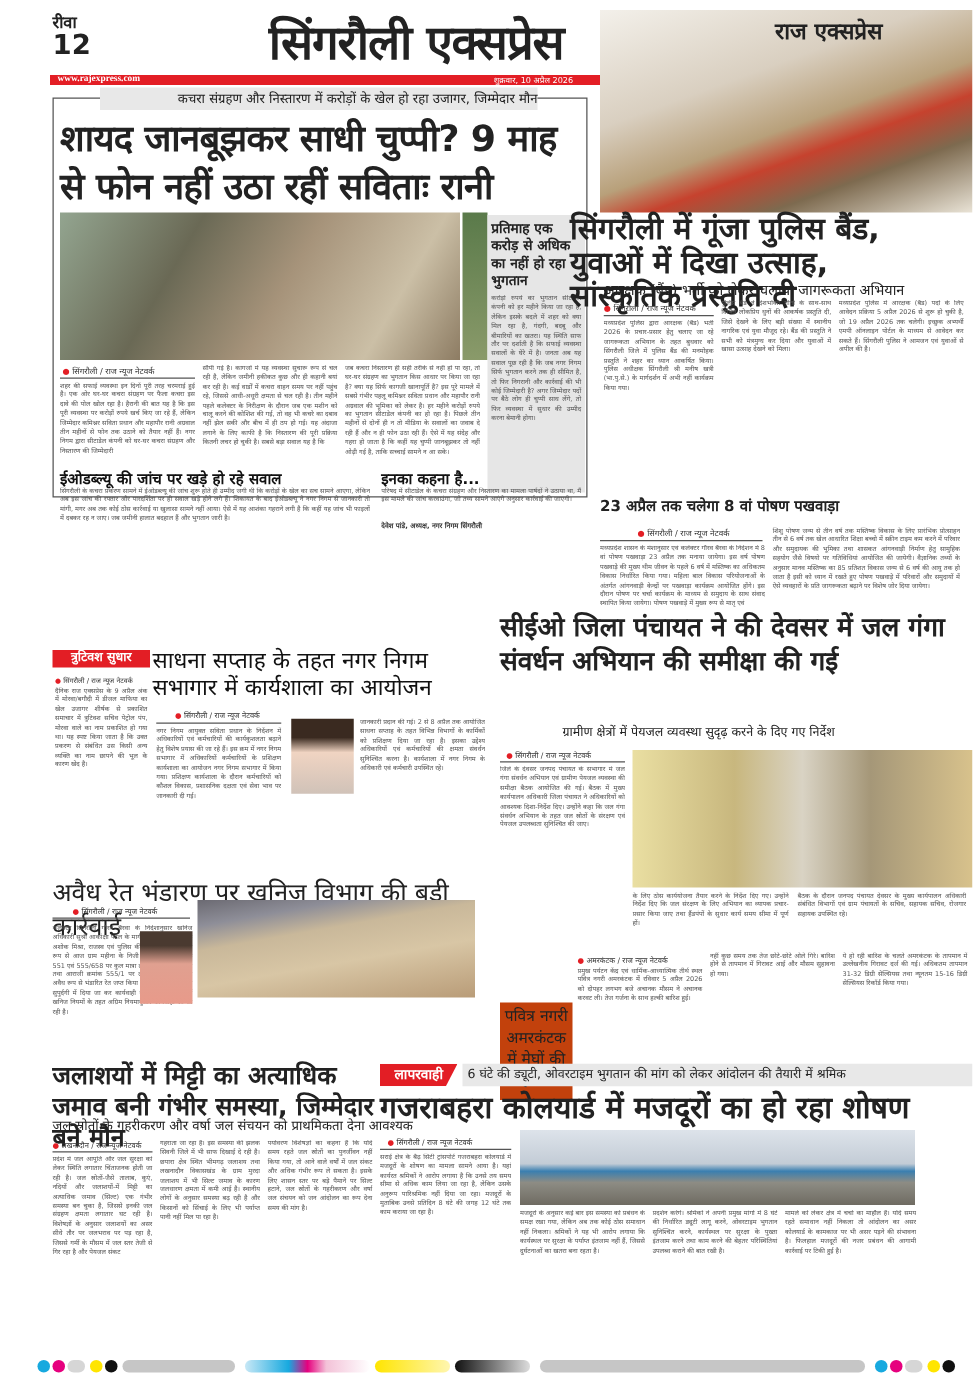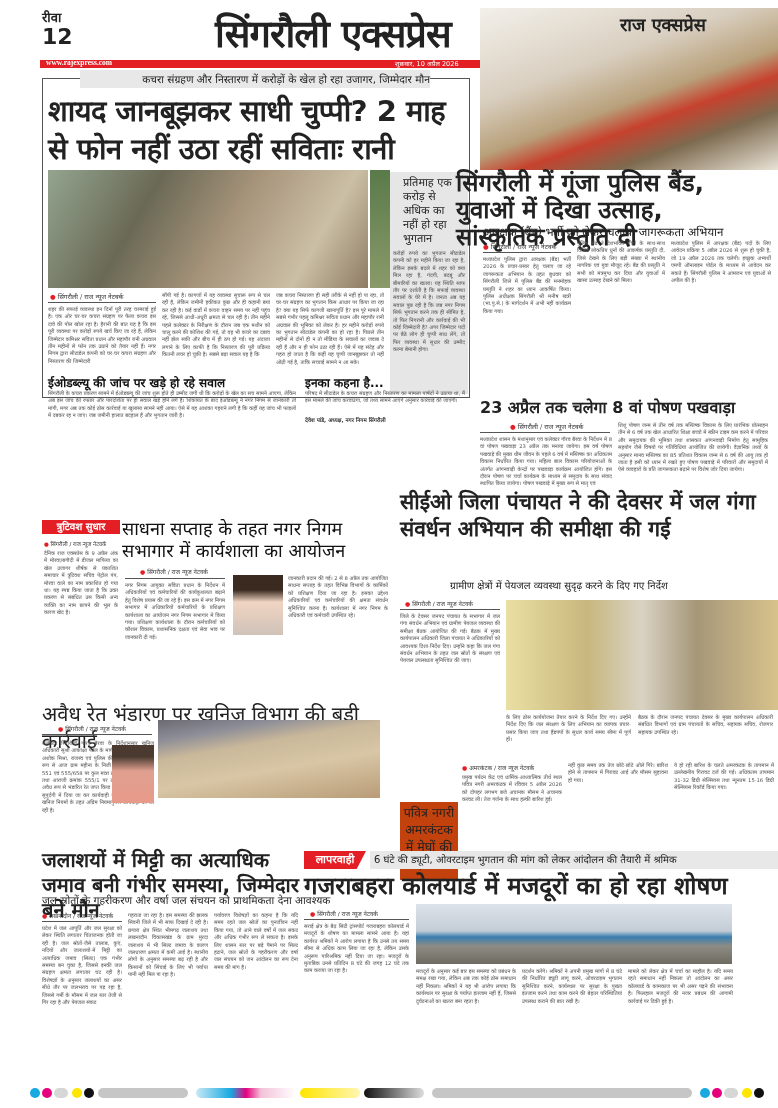--- a/index.html
+++ b/index.html
@@ -10,30 +10,30 @@
 .paper-title{left:215px;top:6px;font-size:38px;font-weight:900;letter-spacing:-1px;font-family:"DejaVu Serif",serif}
 .redbar{left:40px;top:60px;width:440px;height:8px;background:#e31e25}
 .url{left:44px;top:52px;font-size:9px;color:#333;font-family:"Liberation Serif",serif;font-weight:bold}
 .date{left:390px;top:52px;font-size:8px;color:#333}
 .kicker-main{left:80px;top:70px;width:350px;height:18px;background:#e8e8e8;font-size:10.5px;text-align:right;line-height:18px;color:#222}
 .frame-main{left:42px;top:78px;width:428px;height:320px;border:1px solid #555}
 .h-main{left:48px;top:92px;width:420px;font-size:29px;font-weight:900;line-height:38px;letter-spacing:-.5px}
 .img-garbage{left:48px;top:170px;width:320px;height:118px;background:linear-gradient(120deg,#93a590,#6a6955 30%,#a6937a 55%,#cbbfa6 80%,#8d7c63)}
 .img-garbage2{left:370px;top:170px;width:20px;height:118px;background:linear-gradient(#5a7a4a,#8a9a6a)}
 .sidebox{left:390px;top:172px;width:78px;height:222px;background:#e6e6e6}
-.sidebox h4{font-size:11px;font-weight:400;line-height:14px;padding:4px 13px}
+.sidebox h4{font-size:11px;font-weight:700;line-height:14px;padding:4px 3px}
 .text{font-size:5.2px;line-height:7.4px;color:#555;text-align:justify;overflow:hidden}
 .byline{font-size:6.5px;color:#333}
 .byline::before{content:"● ";color:#e31e25}
 .h-sub{font-weight:900;color:#111}
 .right-img{left:480px;top:8px;width:298px;height:162px;background:linear-gradient(160deg,#f3f0ea 0%,#d9cfc0 35%,#b8a07a 55%,#c6422e 65%,#7d6a4f 78%,#e9e3d6 100%)}
 .rajexp{left:620px;top:12px;font-size:18px;font-weight:900;color:#222;font-family:"DejaVu Serif",serif}
 .h-band{left:456px;top:170px;width:295px;font-size:24px;font-weight:700;line-height:27px}
 .sub-band{left:483px;top:224px;font-size:11.5px;color:#222}
-.h-pos{left:480px;top:396px;font-size:16px;font-weight:900}
+.h-pos{left:480px;top:396px;font-size:12px;font-weight:900}
 .divider{height:1px;background:#555}
 .tag-red{background:#e31e25;color:#fff;font-weight:bold;text-align:center}
 .h-sadh{left:122px;top:518px;width:250px;font-size:18px;line-height:22px;color:#111}
 .h-ceo{left:400px;top:489px;width:378px;font-size:21px;font-weight:700;line-height:27px}
 .sub-ceo{left:450px;top:578px;font-size:10px;color:#222}
 .img-ceo{left:506px;top:600px;width:272px;height:110px;background:linear-gradient(90deg,#eadfa2,#c8b77e 30%,#d9d3c4 50%,#a59778 70%,#d8c28c)}
 .h-rait{left:42px;top:700px;width:340px;font-size:20px;font-weight:400}
 .img-sand{left:158px;top:720px;width:222px;height:78px;background:linear-gradient(170deg,#6b6a72 0%,#8e8e98 18%,#c9b89a 35%,#d8c6a5 60%,#b99c78 100%)}
 .img-officer{left:112px;top:745px;width:42px;height:58px;background:linear-gradient(#4a3a30 20%,#e0a090 45%,#e89a8a 100%)}
 .amar-box{left:400px;top:802px;width:58px;height:78px;background:#c2410c;font-size:12.5px;line-height:17px;text-align:center;padding-top:2px;color:#222}
@@ -51,21 +51,21 @@
 
 <div class="abs masthead-city">रीवा</div>
 <div class="abs page-no">12</div>
 <div class="abs paper-title">सिंगरौली एक्सप्रेस</div>
 <div class="abs redbar"></div>
 <div class="abs url" style="top:58px;color:#fff;left:46px;font-size:7.5px">www.rajexpress.com</div>
 <div class="abs date" style="top:59px;left:395px;color:#fff;font-size:6.5px">शुक्रवार, 10 अप्रैल 2026</div>
 
 <div class="abs frame-main"></div>
 <div class="abs kicker-main">कचरा संग्रहण और निस्तारण में करोड़ों के खेल हो रहा उजागर, जिम्मेदार मौन</div>
-<div class="abs h-main">शायद जानबूझकर साधी चुप्पी? 2 माह से फोन नहीं उठा रहीं सविताः रानी</div>
+<div class="abs h-main">शायद जानबूझकर साधी चुप्पी? 9 माह से फोन नहीं उठा रहीं सविताः रानी</div>
 <div class="abs img-garbage"></div>
 <div class="abs img-garbage2"></div>
 <div class="abs sidebox">
   <h4>प्रतिमाह एक करोड़ से अधिक का नहीं हो रहा भुगतान</h4>
   <div class="text" style="padding:0 3px;height:160px">करोड़ों रुपये का भुगतान सीटाडेल कंपनी को हर महीने किया जा रहा है, लेकिन इसके बदले में शहर को क्या मिल रहा है, गंदगी, बदबू और बीमारियों का खतरा। यह स्थिति साफ तौर पर दर्शाती है कि सफाई व्यवस्था सवालों के घेरे में है। जनता अब यह सवाल पूछ रही है कि जब नगर निगम सिर्फ भुगतान करने तक ही सीमित है, तो फिर निगरानी और कार्रवाई की भी कोई जिम्मेदारी है? अगर जिम्मेदार पदों पर बैठे लोग ही चुप्पी साध लेंगे, तो फिर व्यवस्था में सुधार की उम्मीद करना बेमानी होगा।</div>
 </div>
 <div class="abs byline" style="left:50px;top:292px">सिंगरौली / राज न्यूज नेटवर्क</div>
 <div class="abs divider" style="left:48px;top:302px;width:108px"></div>
 <div class="abs text" style="left:48px;top:306px;width:108px;height:62px">शहर की सफाई व्यवस्था इन दिनों पूरी तरह चरमराई हुई है। एक ओर घर-घर कचरा संग्रहण पर फैला कचरा इस दावे की पोल खोल रहा है। हैरानी की बात यह है कि इस पूरी व्यवस्था पर करोड़ों रुपये खर्च किए जा रहे हैं, लेकिन जिम्मेदार कमिश्नर सविता प्रधान और महापौर रानी अग्रवाल तीन महीनों से फोन तक उठाने को तैयार नहीं हैं। नगर निगम द्वारा सीटाडेल कंपनी को घर-घर कचरा संग्रहण और निस्तारण की जिम्मेदारी</div>
 <div class="abs text" style="left:162px;top:292px;width:108px;height:76px">सौंपी गई है। कागजों में यह व्यवस्था सुचारू रूप से चल रही है, लेकिन जमीनी हकीकत कुछ और ही कहानी बयां कर रही है। कई वार्डों में कचरा वाहन समय पर नहीं पहुंच रहे, जिससे आधी-अधूरी क्षमता से चल रही है। तीन महीने पहले कलेक्टर के निरीक्षण के दौरान जब एक मशीन को चालू करने की कोशिश की गई, तो वह भी कचरे का दबाव नहीं झेल सकी और बीच में ही ठप हो गई। यह अंदाजा लगाने के लिए काफी है कि निस्तारण की पूरी प्रक्रिया कितनी लचर हो चुकी है। सबसे बड़ा सवाल यह है कि</div>

